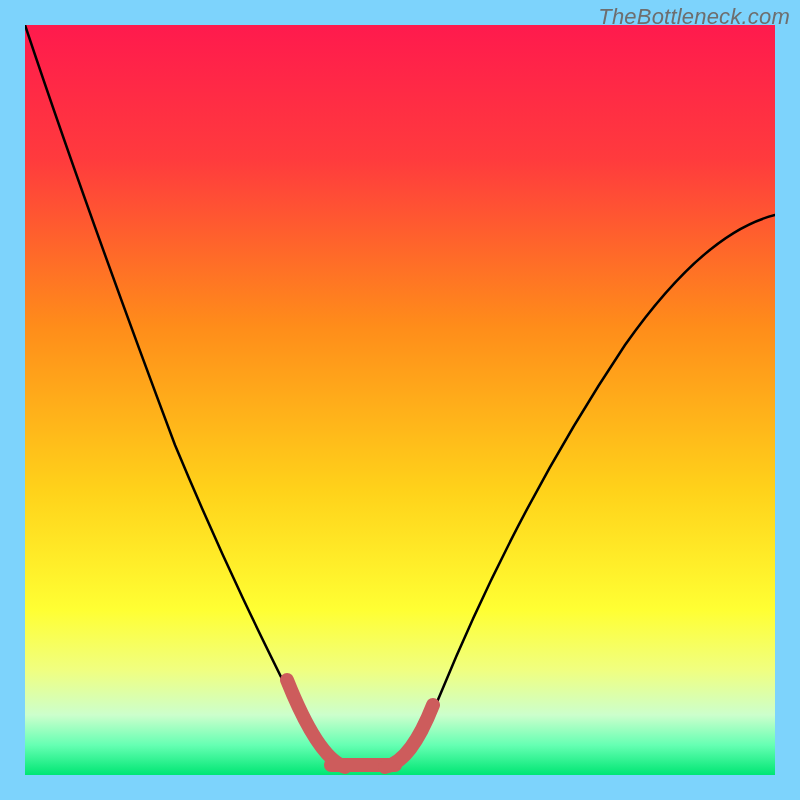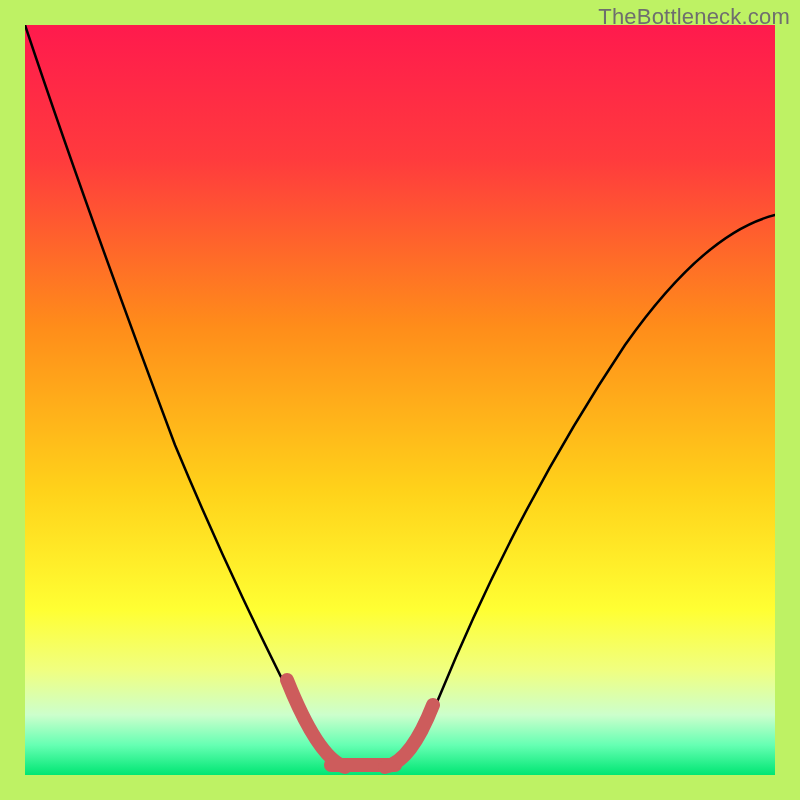--- a/index.html
+++ b/index.html
@@ -10,21 +10,22 @@
     background: #000;
     overflow: hidden;
     font-family: Arial, Helvetica, sans-serif;
   }
   .frame {
     position: absolute;
     left: 0;
     top: 0;
     width: 800px;
     height: 800px;
-    background: #bef264;
+    background: #7dd3fc;
+    font-style: italic;
   }
   .plot {
     position: absolute;
     left: 25px;
     top: 25px;
     width: 750px;
     height: 750px;
     overflow: hidden;
   }
   .gradient {

